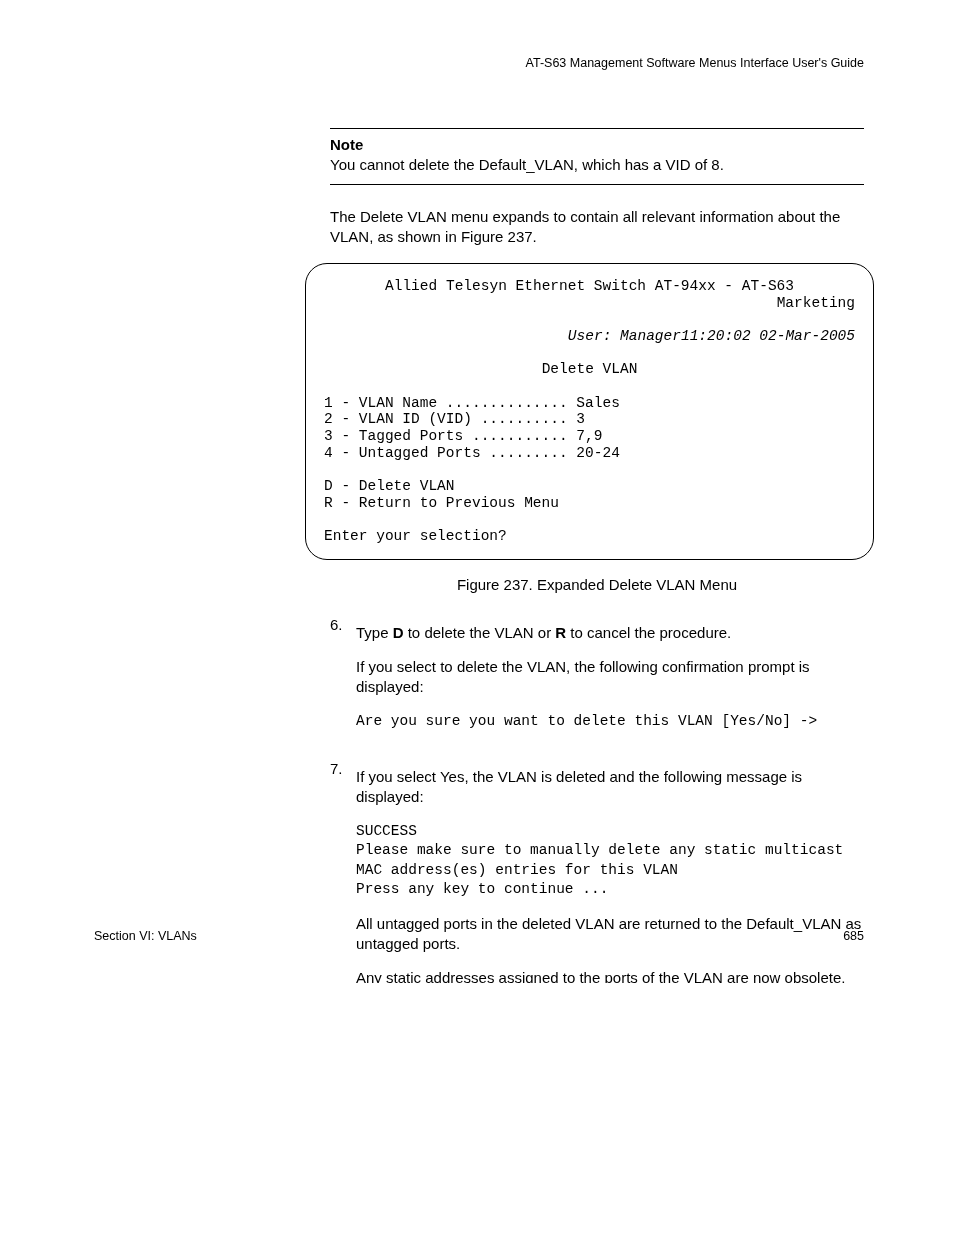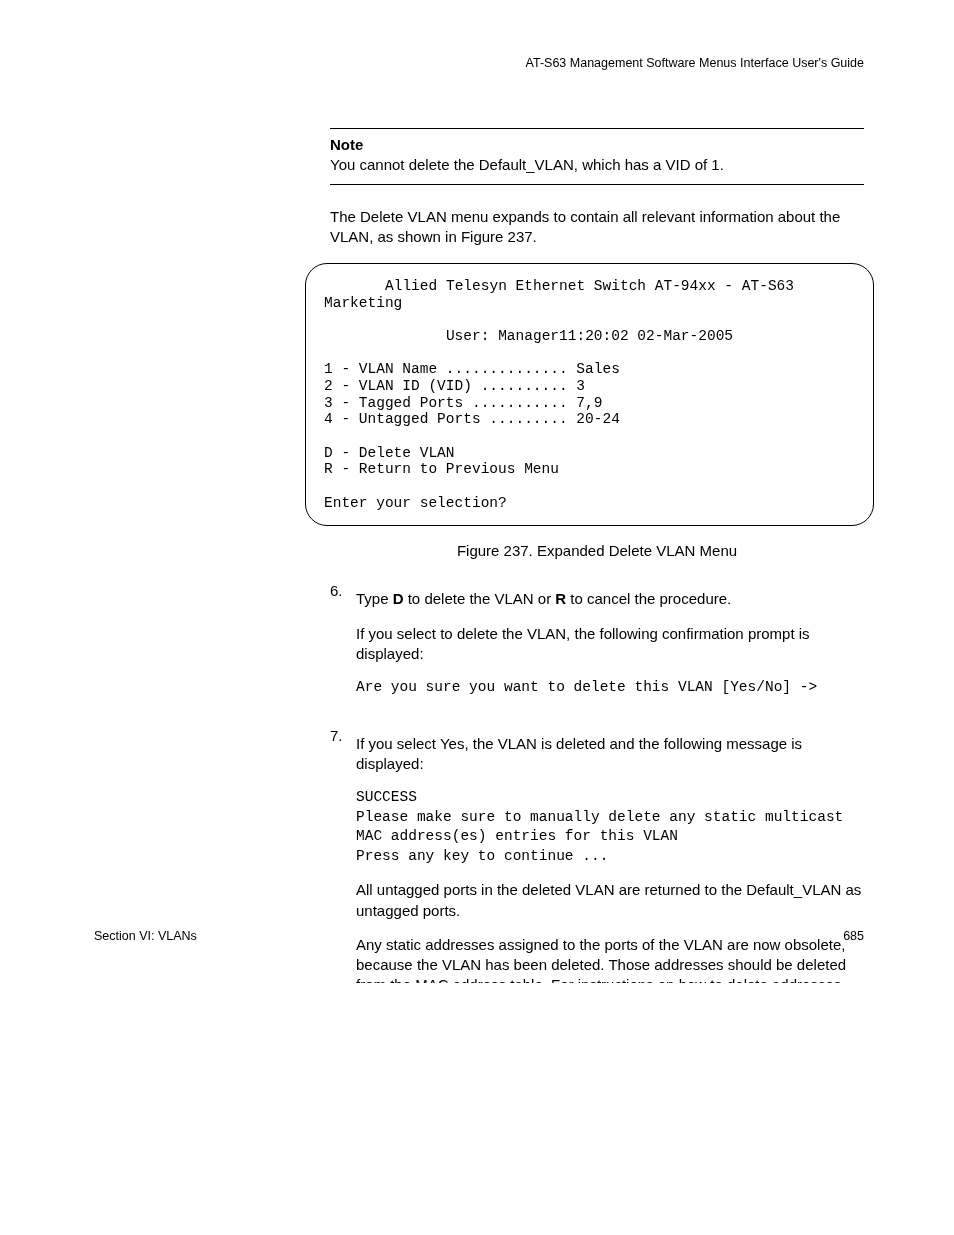--- a/index.html
+++ b/index.html
@@ -96,28 +96,29 @@
 <body>
 
 <div class="page">
 
   <div class="running-header">AT-S63 Management Software Menus Interface User's Guide</div>
 
   <div class="content">
 
     <div class="note-box">
       <span class="note-title">Note</span><br>
-      <span>You cannot delete the Default_VLAN, which has a VID of 1.</span>
+      <span>You cannot delete the Default_VLAN, which has a VID of 8.</span>
     </div>
 
     <div class="para">The Delete VLAN menu expands to contain all relevant information about the VLAN, as shown in Figure 237.</div>
 
     <div class="terminal-wrap">
-      <div class="terminal"><div style="text-align:center;">Allied Telesyn Ethernet Switch AT-94xx - AT-S63</div><div style="text-align:left;">Marketing</div>
-<div style="display:flex; justify-content:center;"><span>User: Manager</span><span>11:20:02 02-Mar-2005</span></div>
+      <div class="terminal"><div style="text-align:center;">Allied Telesyn Ethernet Switch AT-94xx - AT-S63</div><div style="text-align:right;">Marketing</div>
+<div style="display:flex; justify-content:flex-end;font-style:italic;"><span>User: Manager</span><span>11:20:02 02-Mar-2005</span></div>
+<div style="text-align:center;">Delete VLAN</div>
 <div>1 - VLAN Name .............. Sales</div><div>2 - VLAN ID (VID) .......... 3</div><div>3 - Tagged Ports ........... 7,9</div><div>4 - Untagged Ports ......... 20-24</div>
 <div>D - Delete VLAN</div><div>R - Return to Previous Menu</div>
 <div>Enter your selection?</div></div>
     </div>
 
     <div class="figure-caption">Figure 237. Expanded Delete VLAN Menu</div>
 
     <div class="step">
       <div class="step-num">6.</div>
       <div class="step-body">

